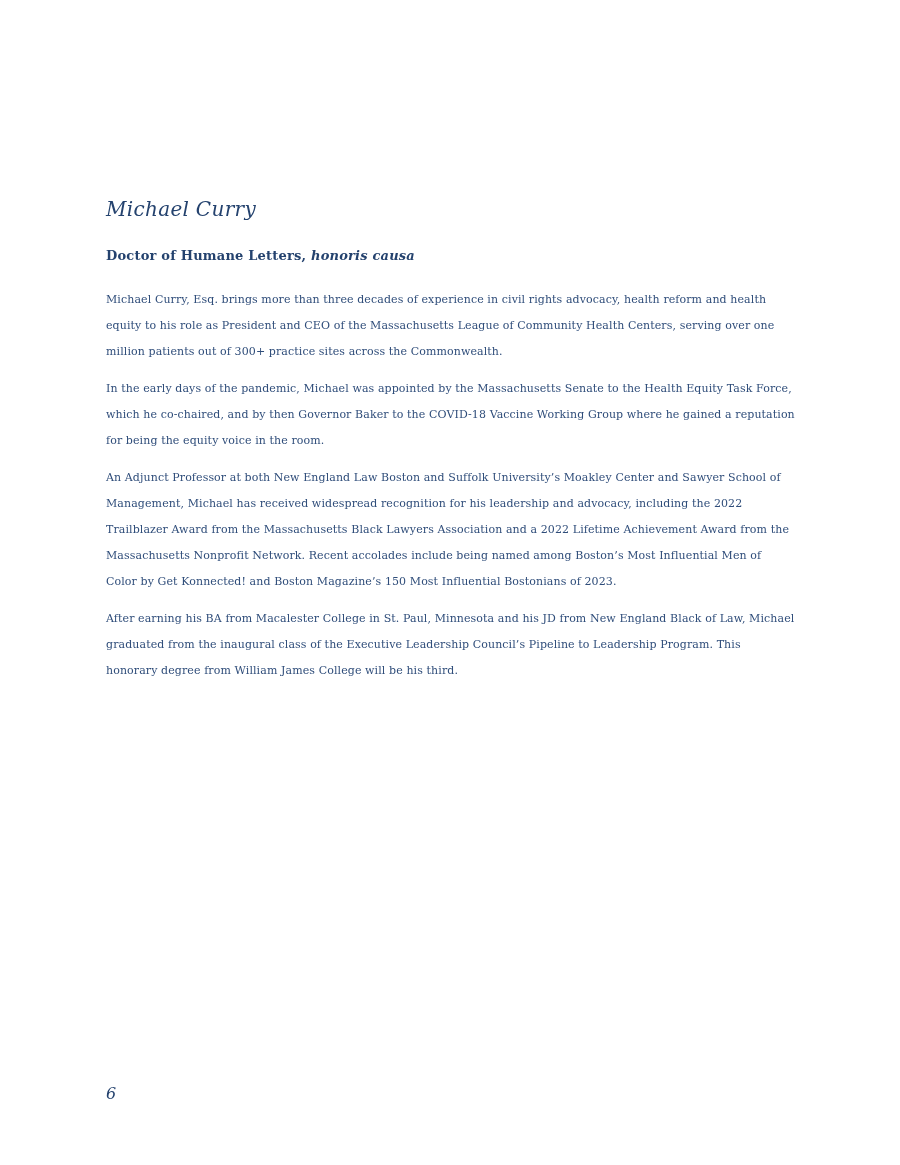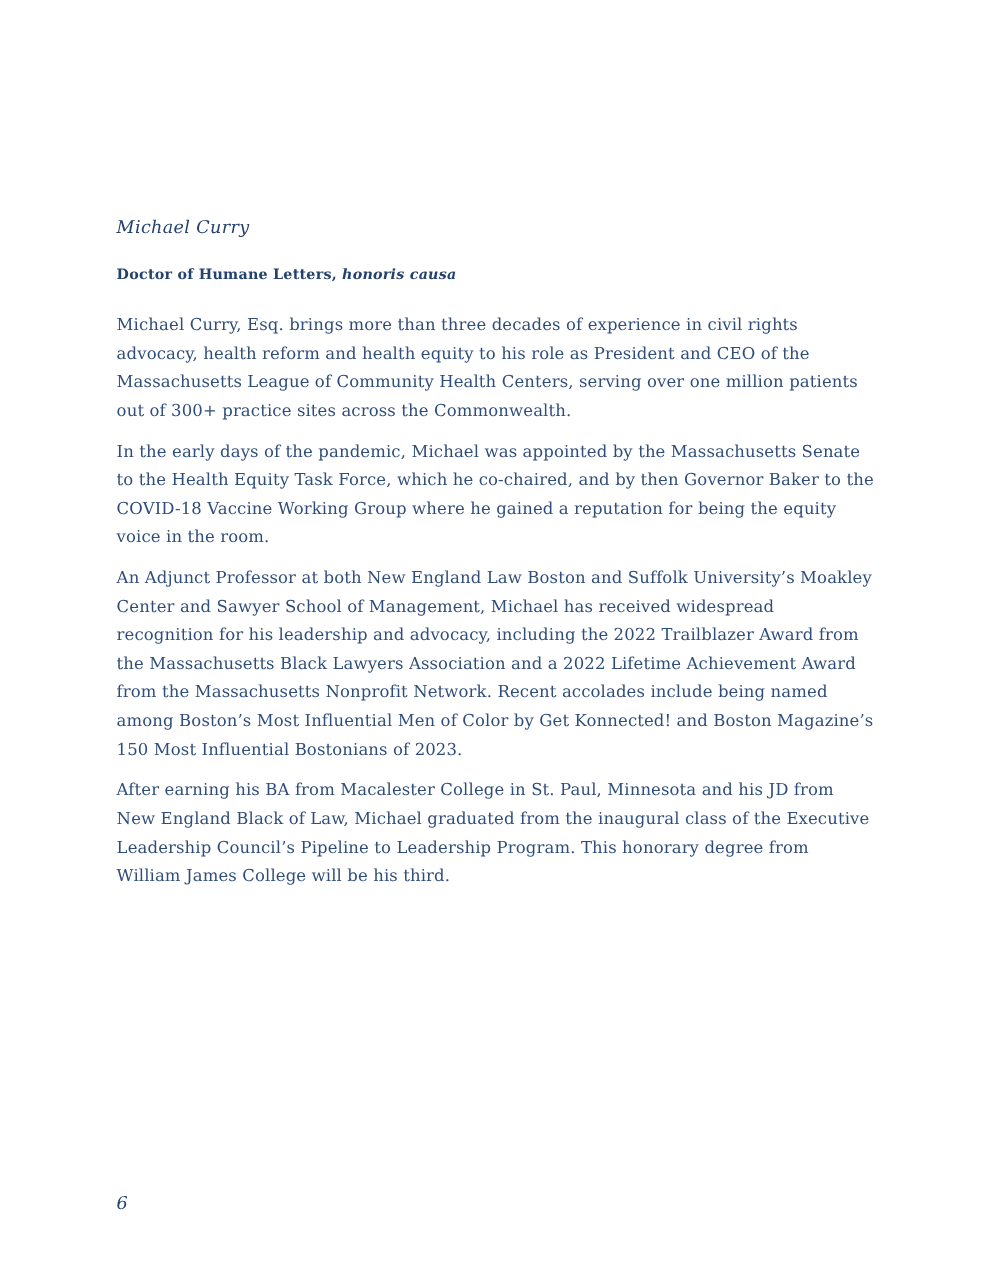--- a/index.html
+++ b/index.html
@@ -16,39 +16,39 @@
     font-family: "DejaVu Serif", "Liberation Serif", serif;
   }
   .content {
     position: absolute;
     left: 106px;
     right: 105px;
     top: 197px;
   }
   .honoree-name {
     margin: 0 0 27px 0;
-    font-size: 16px;
+    font-size: 20px;
     font-weight: normal;
     font-style: italic;
     letter-spacing: 0.3px;
     color: #24426e;
   }
   .degree-title {
     margin: 0 0 24px 0;
     font-size: 13px;
     font-weight: bold;
     letter-spacing: 0.2px;
     color: #24426e;
   }
   .degree-title em {
     font-style: italic;
   }
   .bio p {
     margin: 0 0 11px 0;
-    font-size: 15px;
+    font-size: 11px;
     line-height: 26px;
     letter-spacing: 0.1px;
     color: #2f4d7a;
     text-align: left;
   }
   .page-number {
     position: absolute;
     left: 106px;
     top: 1084px;
     font-size: 16px;

